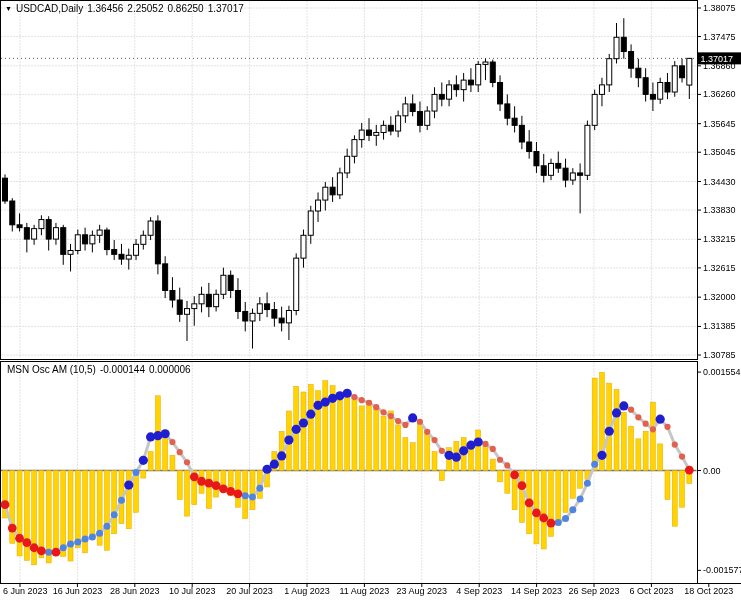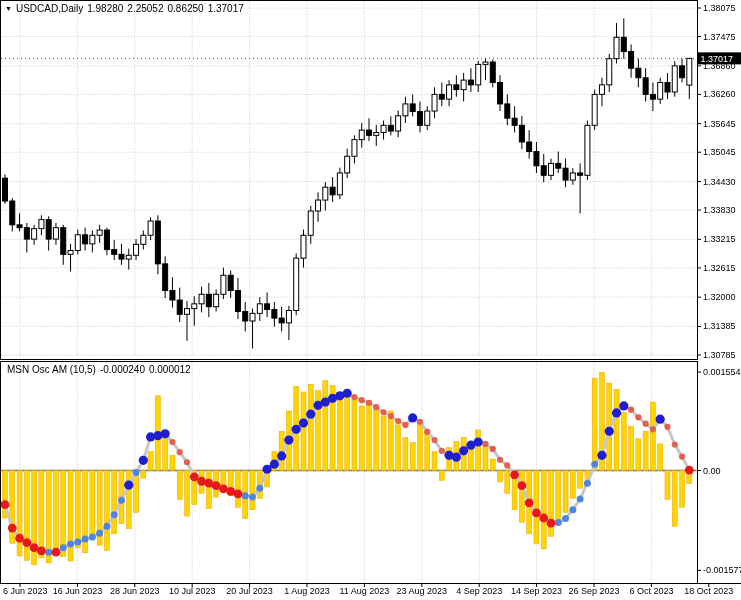--- a/index.html
+++ b/index.html
@@ -12,25 +12,25 @@
   .osc-title span{margin-right:4px;}
   svg{position:absolute;top:0;left:0;}
   text{font-family:"Liberation Sans",sans-serif;}
 </style>
 </head>
 <body>
 
 <div class="window">
 
   <div class="chart-title">
-    <span class="dd-icon">▼</span><span>USDCAD,Daily</span><span>1.98280</span><span>2.25052</span><span>0.86250</span><span>1.37017</span>
+    <span class="dd-icon">▼</span><span>USDCAD,Daily</span><span>1.36456</span><span>2.25052</span><span>0.86250</span><span>1.37017</span>
   </div>
 
   <div class="osc-title">
-    <span>MSN Osc AM (10,5)</span><span>-0.000240</span><span>0.000012</span>
+    <span>MSN Osc AM (10,5)</span><span>-0.000144</span><span>0.000006</span>
   </div>
 
   <svg id="chart-svg" width="741" height="600" viewBox="0 0 741 600">
       <g stroke="#C6C6C6" stroke-width="1" stroke-dasharray="1 2">
         <line x1="20" y1="1.5" x2="20" y2="358.5"></line>
         <line x1="20" y1="362.5" x2="20" y2="582.5"></line>
         <line x1="77.4" y1="1.5" x2="77.4" y2="358.5"></line>
         <line x1="77.4" y1="362.5" x2="77.4" y2="582.5"></line>
         <line x1="134.8" y1="1.5" x2="134.8" y2="358.5"></line>
         <line x1="134.8" y1="362.5" x2="134.8" y2="582.5"></line>

